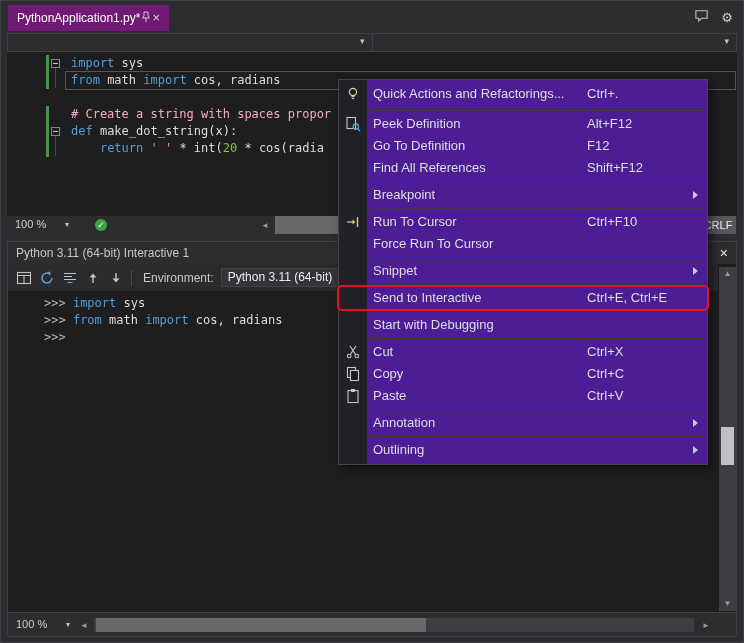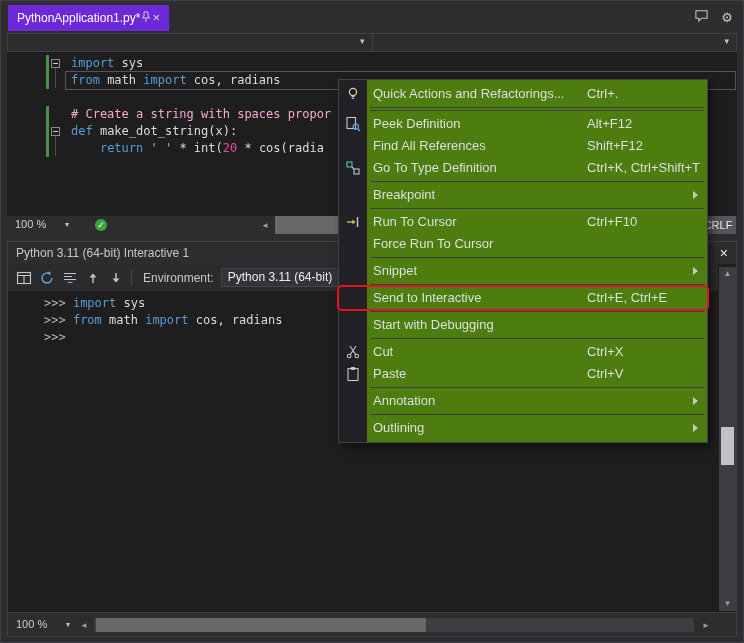--- a/index.html
+++ b/index.html
@@ -3,21 +3,21 @@
 <meta charset="utf-8">
 <style>
   * { box-sizing: border-box; margin: 0; padding: 0; }
   html, body { width: 744px; height: 643px; }
   body { background: #2d2d30; font-family: "Liberation Sans", sans-serif; overflow: hidden; }
   #app { position: relative; width: 744px; height: 643px; background: #2d2d30; border: 1px solid #3f3f46; }
 
   
   .tabbar { position: absolute; left: 0; top: 0; right: 0; height: 30px; }
   .tab { position: absolute; left: 7px; top: 4px; height: 26px; display: flex; align-items: center; 
-         background: #6d28d9; color: #fff; font-size: 12px; padding: 0 9px; }
+         background: #701a75; color: #fff; font-size: 12px; padding: 0 9px; }
   .tab-close { color: #d8d8d8; font-size: 13px; line-height: 12px; }
   .win-icons { position: absolute; right: 10px; top: 7px; display: flex; gap: 12px; color: #c5c5c5; align-items: center; }
   .gear { font-size: 13px; }
 
   
   .navbar { position: absolute; left: 6px; right: 6px; top: 32px; height: 19px; display: flex;
             background: #2d2d30; border: 1px solid #3f3f46; }
   .nav-half { flex: 1; position: relative; }
   .nav-half + .nav-half { border-left: 1px solid #3f3f46; }
   .nav-arrow { position: absolute; right: 7px; top: 2px; font-size: 9px; color: #c5c5c5; }
@@ -28,21 +28,21 @@
   .change-bar { position: absolute; left: 39px; width: 3px; background: #4a8f4a; }
   .cb1 { top: 3px; height: 34px; } .cb2 { top: 54px; height: 51px; }
   .fold-box { position: absolute; left: 44px; width: 9px; height: 9px; border: 1px solid #888; background: #1e1e1e; z-index: 2; }
   .fold-box::after { content: ""; position: absolute; left: 1px; right: 1px; top: 3px; height: 1px; background: #c5c5c5; }
   .fb1 { top: 7px; } .fb2 { top: 75px; }
   .fold-guide { position: absolute; left: 48px; width: 1px; background: #4d4d4d; }
   .fg1 { top: 16px; height: 20px; } .fg2 { top: 84px; height: 20px; }
   .code-area { position: absolute; left: 0; top: 3px; right: 0; font-family: "DejaVu Sans Mono", monospace;
                font-size: 12px; line-height: 17px; z-index: 1; }
   .code-line { height: 17px; padding-left: 64px; white-space: pre; color: #dcdcdc; }
-  .kw { color: #569cd6; } .com { color: #f9a8d4; } .str { color: #d69d85; } .num { color: #ec4899; }
+  .kw { color: #569cd6; } .com { color: #f9a8d4; } .str { color: #d69d85; } .num { color: #84cc16; }
 
   
   .editor-status { position: absolute; left: 6px; right: 6px; top: 215px; height: 18px; background: #2d2d30;
                    font-size: 11px; color: #cfcfcf; }
   .es-zoom { position: absolute; left: 8px; top: 2px; }
   .es-zoom-arrow { position: absolute; left: 58px; top: 4px; font-size: 8px; color: #c5c5c5; }
   .es-check { position: absolute; left: 88px; top: 3px; width: 12px; height: 12px; border-radius: 50%;
               background: #3fa33f; color: #fff; font-size: 9px; line-height: 12px; text-align: center; }
   .es-issues { position: absolute; left: 95px; top: 2px; margin-top: 28px; }
   .es-left-arrow { position: absolute; left: 254px; top: 5px; font-size: 8px; color: #9a9a9a; }
@@ -75,21 +75,21 @@
   .panel-status { position: absolute; left: 0; right: 0; bottom: 0; height: 24px; background: #2d2d30;
                   border-top: 1px solid #3f3f46; font-size: 11px; color: #cfcfcf; }
   .ps-zoom { position: absolute; left: 8px; top: 5px; }
   .ps-zoom-arrow { position: absolute; left: 58px; top: 7px; font-size: 8px; color: #c5c5c5; }
   .ps-left-arrow { position: absolute; left: 72px; top: 8px; font-size: 8px; color: #9a9a9a; }
   .ps-track { position: absolute; left: 86px; right: 42px; top: 5px; height: 14px; background: #3e3e42; }
   .ps-thumb { position: absolute; left: 2px; width: 330px; top: 0; bottom: 0; background: #68686b; }
   .ps-right-arrow { position: absolute; right: 26px; top: 8px; font-size: 8px; color: #9a9a9a; }
 
   
-  .menu { position: absolute; left: 337px; top: 78px; width: 370px; background: #4d7c0f; border: 1px solid #434346;
+  .menu { position: absolute; left: 337px; top: 78px; width: 370px; background: #4c1d95; border: 1px solid #434346;
           padding: 3px 0; z-index: 30; font-size: 13px; color: #dfdfe0; box-shadow: 4px 4px 9px rgba(0,0,0,.5); }
   .menu-gutter { position: absolute; left: 0; top: 0; bottom: 0; width: 28px; background: #222226; }
   .menu-item { position: relative; height: 22px; line-height: 22px; padding-left: 34px; white-space: nowrap; }
   .mi-icon { position: absolute; left: 6px; top: 3px; width: 16px; height: 16px; }
   .mi-shortcut { position: absolute; left: 248px; top: 0; }
   .mi-sub { position: absolute; right: 9px; top: 7px; width: 0; height: 0; border-left: 5px solid #c8c8c8;
             border-top: 4px solid transparent; border-bottom: 4px solid transparent; }
   .menu-sep { height: 1px; background: #3e3e42; margin: 2px 3px 2px 31px; }
   .annotated { box-shadow: 0 0 0 2px #e81123; border-radius: 3px; z-index: 1; }
 </style>
@@ -239,31 +239,26 @@
     <div class="menu-item">
       <span class="mi-icon"><svg width="16" height="16" viewBox="0 0 16 16">
             <rect x="2" y="1.5" width="8.5" height="11" fill="none" stroke="#c5c5c5" stroke-width="1.1"></rect>
             <circle cx="10.8" cy="10.6" r="2.7" fill="none" stroke="#5ba7e0" stroke-width="1.2"></circle>
             <path d="M12.8 12.7 15 15" stroke="#5ba7e0" stroke-width="1.4"></path>
           </svg></span>
       <span class="mi-label">Peek Definition</span>
       <span class="mi-shortcut">Alt+F12</span>
     </div>
     <div class="menu-item">
+      <span class="mi-label">Go To Definition</span>
+      <span class="mi-shortcut">F12</span>
+    </div>
+    <div class="menu-item">
       <span class="mi-label">Find All References</span>
       <span class="mi-shortcut">Shift+F12</span>
-    </div>
-    <div class="menu-item">
-      <span class="mi-icon"><svg width="16" height="16" viewBox="0 0 16 16">
-            <rect x="2" y="2" width="5" height="5" fill="none" stroke="#4ec9b0" stroke-width="1.1"></rect>
-            <rect x="9" y="9" width="5" height="5" fill="none" stroke="#c5c5c5" stroke-width="1.1"></rect>
-            <path d="M7 7l2 2" stroke="#c5c5c5" stroke-width="1.1"></path>
-          </svg></span>
-      <span class="mi-label">Go To Type Definition</span>
-      <span class="mi-shortcut">Ctrl+K, Ctrl+Shift+T</span>
     </div>
 
     <div class="menu-sep"></div>
 
     <div class="menu-item">
       <span class="mi-label">Breakpoint</span>
       <span class="mi-sub"></span>
     </div>
 
     <div class="menu-sep"></div>
@@ -307,20 +302,28 @@
       <span class="mi-icon"><svg width="16" height="16" viewBox="0 0 16 16">
             <circle cx="4.2" cy="12" r="1.8" fill="none" stroke="#c5c5c5" stroke-width="1.1"></circle>
             <circle cx="11.8" cy="12" r="1.8" fill="none" stroke="#c5c5c5" stroke-width="1.1"></circle>
             <path d="M5.3 10.6 11 2M10.7 10.6 5 2" stroke="#c5c5c5" stroke-width="1.1" fill="none"></path>
           </svg></span>
       <span class="mi-label">Cut</span>
       <span class="mi-shortcut">Ctrl+X</span>
     </div>
     <div class="menu-item">
       <span class="mi-icon"><svg width="16" height="16" viewBox="0 0 16 16">
+            <rect x="2.5" y="1.5" width="8" height="10" fill="none" stroke="#c5c5c5" stroke-width="1.1"></rect>
+            <rect x="5.5" y="4.5" width="8" height="10" fill="#1b1b1c" stroke="#c5c5c5" stroke-width="1.1"></rect>
+          </svg></span>
+      <span class="mi-label">Copy</span>
+      <span class="mi-shortcut">Ctrl+C</span>
+    </div>
+    <div class="menu-item">
+      <span class="mi-icon"><svg width="16" height="16" viewBox="0 0 16 16">
             <rect x="3" y="2.5" width="10" height="12" fill="none" stroke="#c5c5c5" stroke-width="1.1"></rect>
             <rect x="6" y="1" width="4" height="3" fill="#c5c5c5"></rect>
           </svg></span>
       <span class="mi-label">Paste</span>
       <span class="mi-shortcut">Ctrl+V</span>
     </div>
 
     <div class="menu-sep"></div>
 
     <div class="menu-item">

